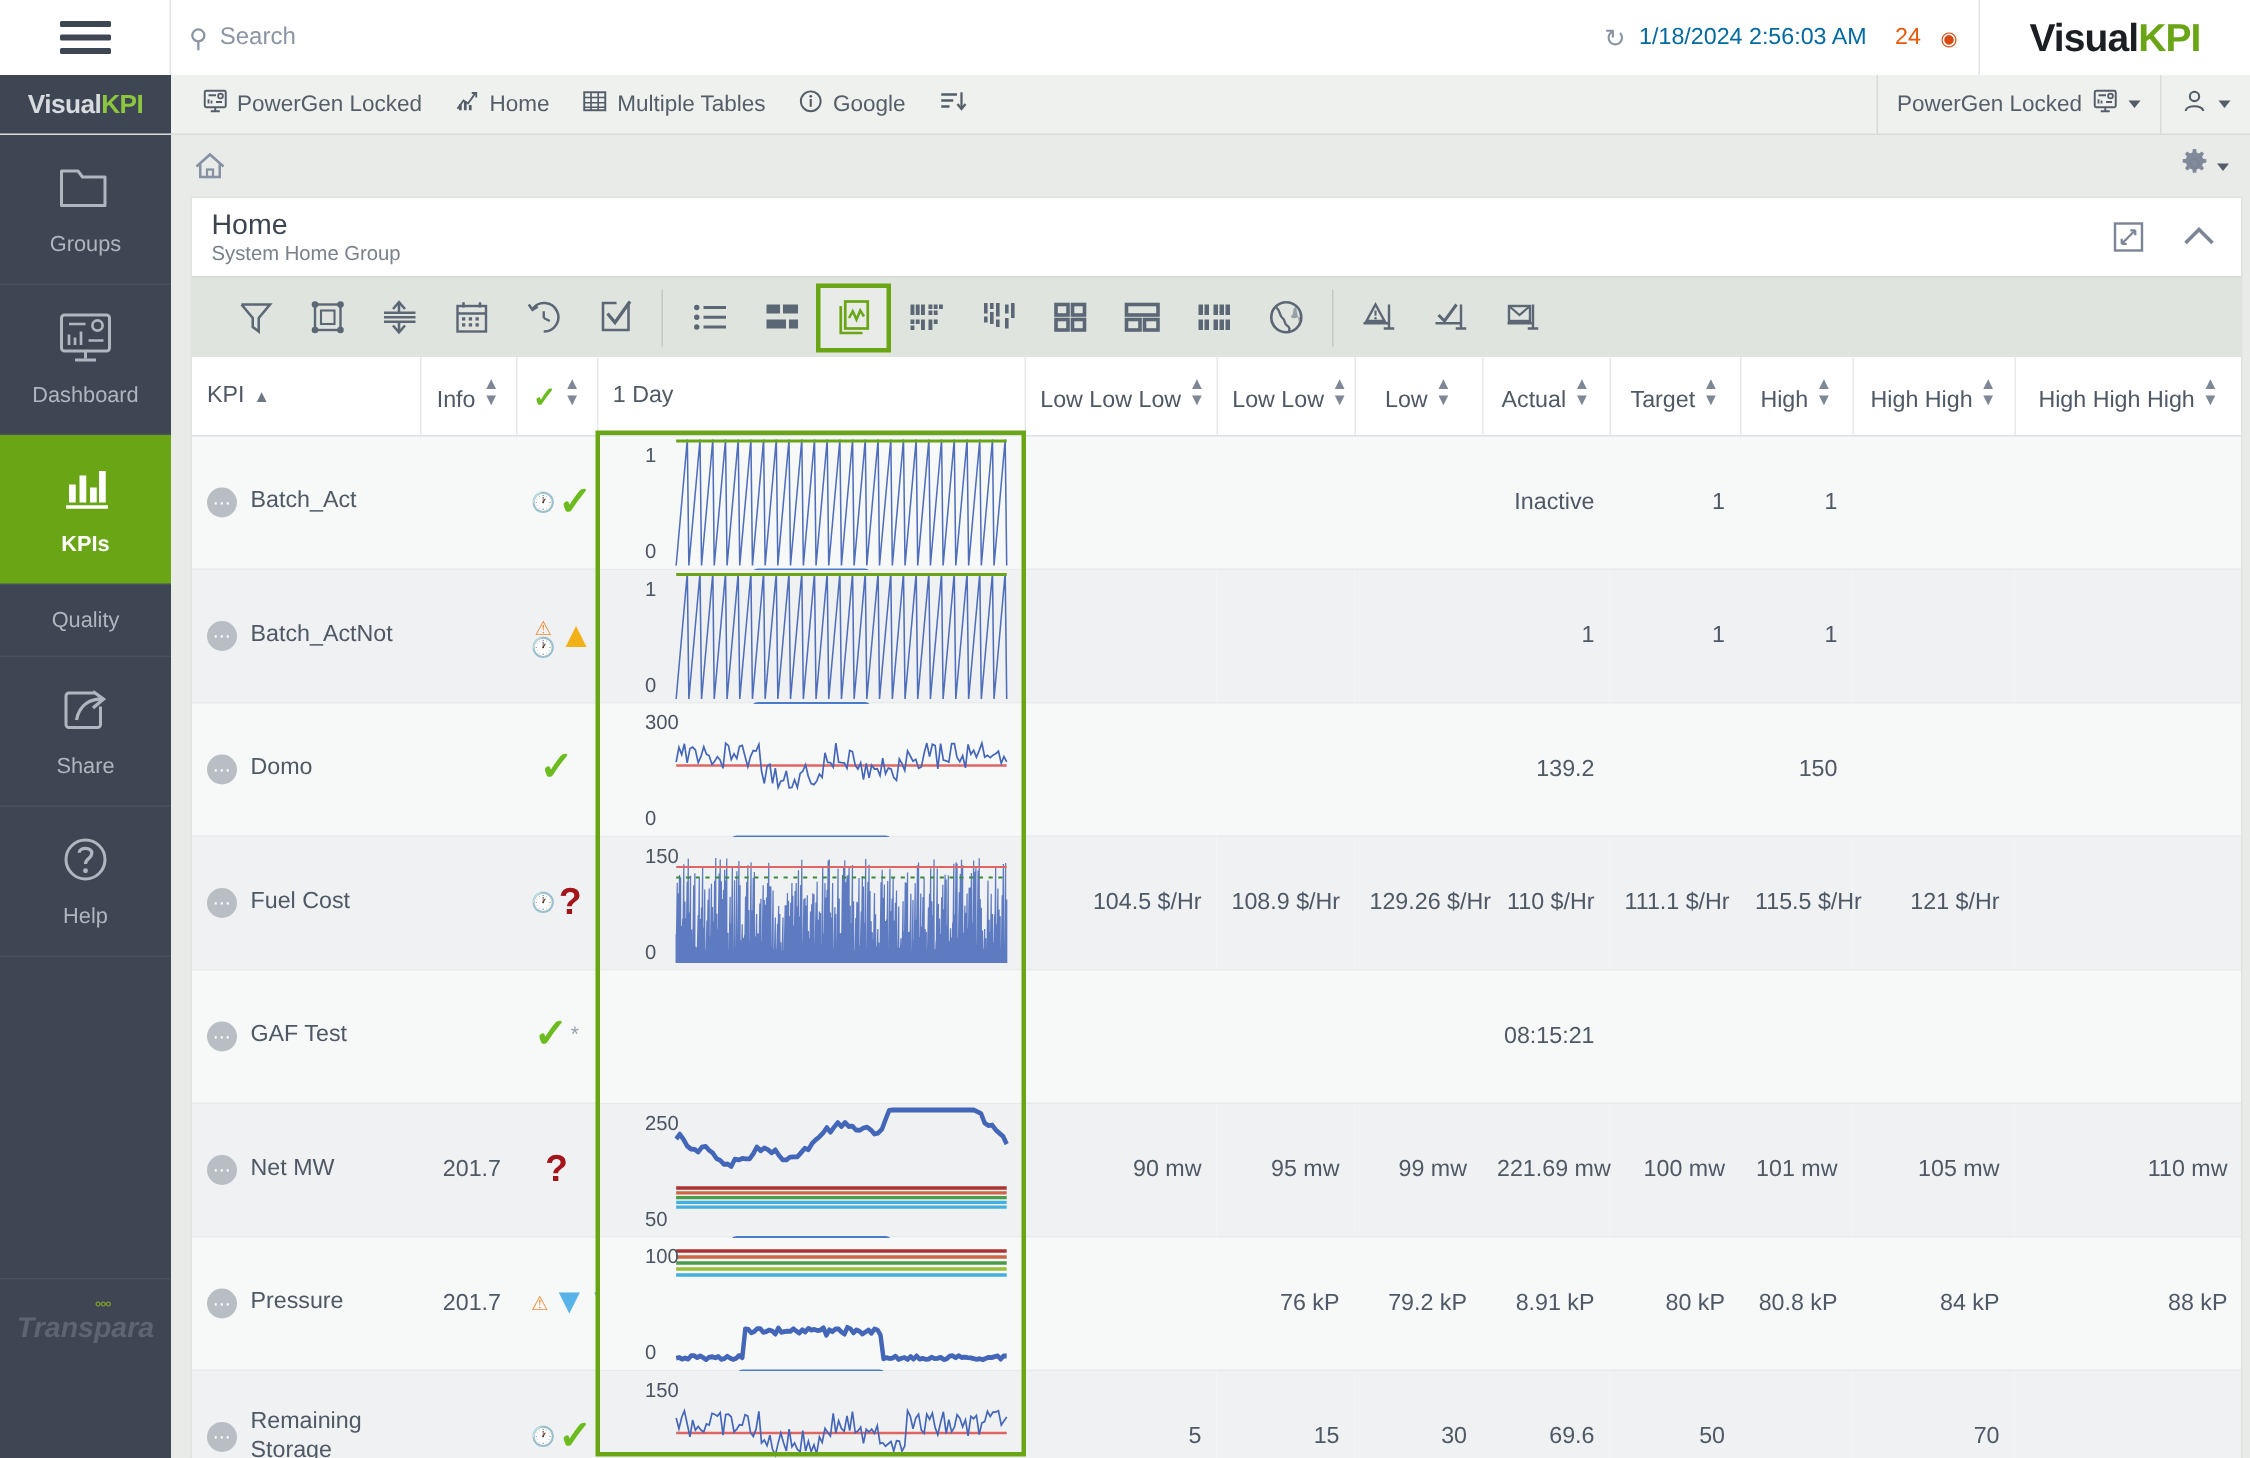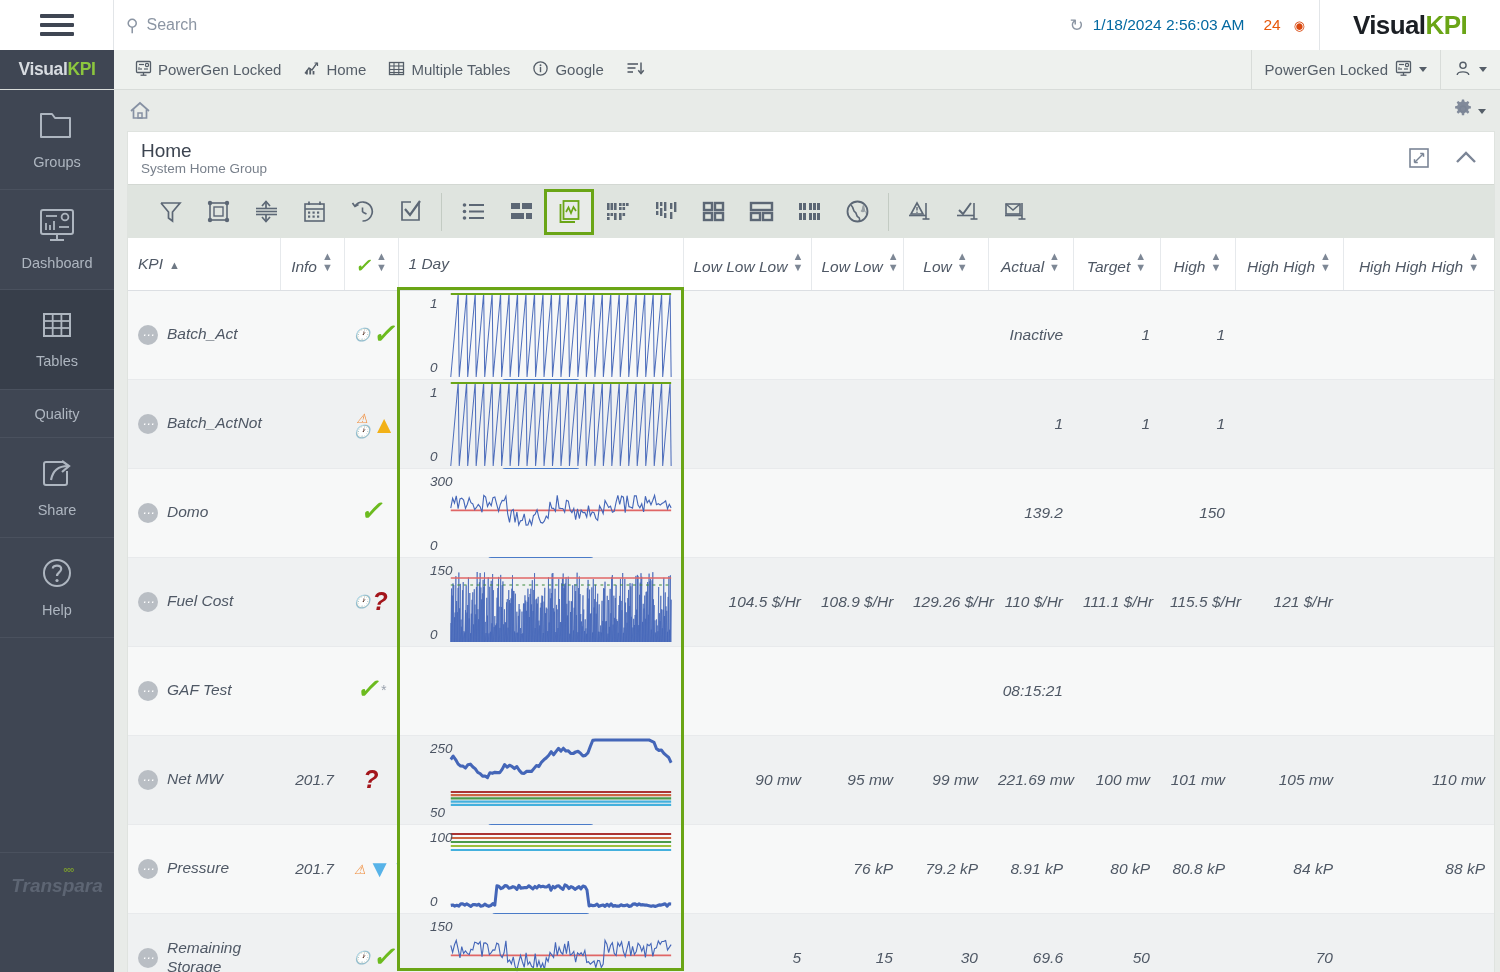--- a/index.html
+++ b/index.html
@@ -92,21 +92,21 @@
   .icon-btn { cursor: pointer; color: #7b8596; display: flex; align-items: center; }
 
   .toolbar { height: 54px; background: #dfe4df; display: flex; align-items: center; padding-left: 18px; gap: 0;
              border-top: 1px solid #d3d8d3; }
   .tb { width: 48px; height: 44px; display: flex; align-items: center; justify-content: center; cursor: pointer;
         color: #5c6775; }
   .tb.sel { outline: 3px solid #6aa516; outline-offset: -2px; color: #6aa516; background: #e8ebe8; }
   .tb-sep { width: 1px; height: 38px; background: #c3cbc3; margin: 0 7px; }
 
   
-  .tablewrap { flex: 1; overflow: hidden; position: relative; background: #fff; font-style: italic; }
+  .tablewrap { flex: 1; overflow: hidden; position: relative; background: #fff; }
   table.kpi { border-collapse: collapse; width: 100%; table-layout: fixed; }
   table.kpi thead th {
     height: 52px; background: #fff; border-bottom: 1px solid #dcdfe3; border-right: 1px solid #e6e9ec;
     font-weight: normal; font-size: 15.5px; color: #4f5865; padding: 0 10px; white-space: nowrap;
     vertical-align: middle; cursor: pointer;
   }
   th.th-kpi { text-align: left; }
   th.th-num { }
   th.th-chart { text-align: left; border-bottom: 2px solid #6aa516; }
   .sortarrows { display: inline-block; margin-left: 5px; color: #7d8795; font-size: 11px; line-height: 1;
@@ -313,34 +313,34 @@
               <line x1="13" y1="17" x2="13" y2="22" stroke="#aeb6c0" stroke-width="1.8"></line>
               <line x1="17" y1="13" x2="17" y2="22" stroke="#aeb6c0" stroke-width="1.8"></line>
               <line x1="22" y1="19" x2="32" y2="19" stroke="#aeb6c0" stroke-width="1.8"></line>
               <line x1="20" y1="26" x2="20" y2="31" stroke="#aeb6c0" stroke-width="2"></line>
               <line x1="13" y1="32" x2="27" y2="32" stroke="#aeb6c0" stroke-width="2"></line>
             </svg>
         </span>
         <span class="lbl">Dashboard</span>
       </div>
 
-
-
-      <div class="nav-item dark">
-        <span>
-          <svg width="40" height="32" viewBox="0 0 40 32">
-              <rect x="7" y="4" width="26" height="22" fill="none" stroke="#aeb6c0" stroke-width="2"></rect>
-              <line x1="7" y1="11" x2="33" y2="11" stroke="#aeb6c0" stroke-width="1.8"></line>
-              <line x1="7" y1="18" x2="33" y2="18" stroke="#aeb6c0" stroke-width="1.8"></line>
-              <line x1="15.7" y1="4" x2="15.7" y2="26" stroke="#aeb6c0" stroke-width="1.8"></line>
-              <line x1="24.4" y1="4" x2="24.4" y2="26" stroke="#aeb6c0" stroke-width="1.8"></line>
-            </svg>
-        </span>
-        <span class="lbl">Tables</span>
-      </div>
+      <div class="nav-item active">
+        <span>
+          <svg width="40" height="34" viewBox="0 0 40 34">
+              <rect x="9" y="14" width="4.5" height="12" fill="#fff"></rect>
+              <rect x="16" y="8" width="4.5" height="18" fill="#fff"></rect>
+              <rect x="23" y="16" width="4.5" height="10" fill="#fff"></rect>
+              <rect x="29" y="5" width="4.5" height="21" fill="#fff"></rect>
+              <line x1="7" y1="29" x2="35" y2="29" stroke="#fff" stroke-width="2.2"></line>
+            </svg>
+        </span>
+        <span class="lbl">KPIs</span>
+      </div>
+
+
 
       <div class="nav-item flat">
         <span class="lbl">Quality</span>
       </div>
 
       <div class="nav-item">
         <span>
           <svg width="40" height="34" viewBox="0 0 40 34">
               <path d="M26 5 L9 5 A2 2 0 0 0 7 7 L7 26 A2 2 0 0 0 9 28 L28 28 A2 2 0 0 0 30 26 L30 14" fill="none" stroke="#aeb6c0" stroke-width="2"></path>
               <path d="M14 23 C16 12 24 9 31 9" fill="none" stroke="#aeb6c0" stroke-width="2.2"></path>

